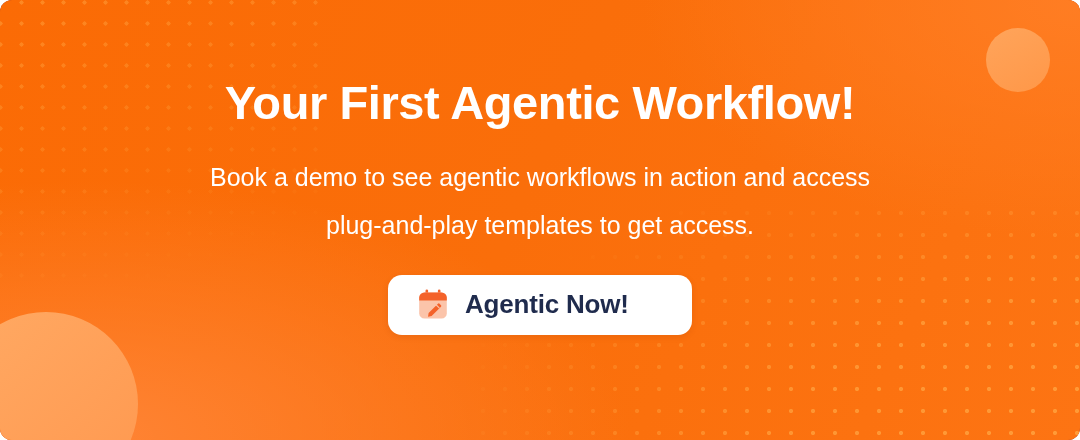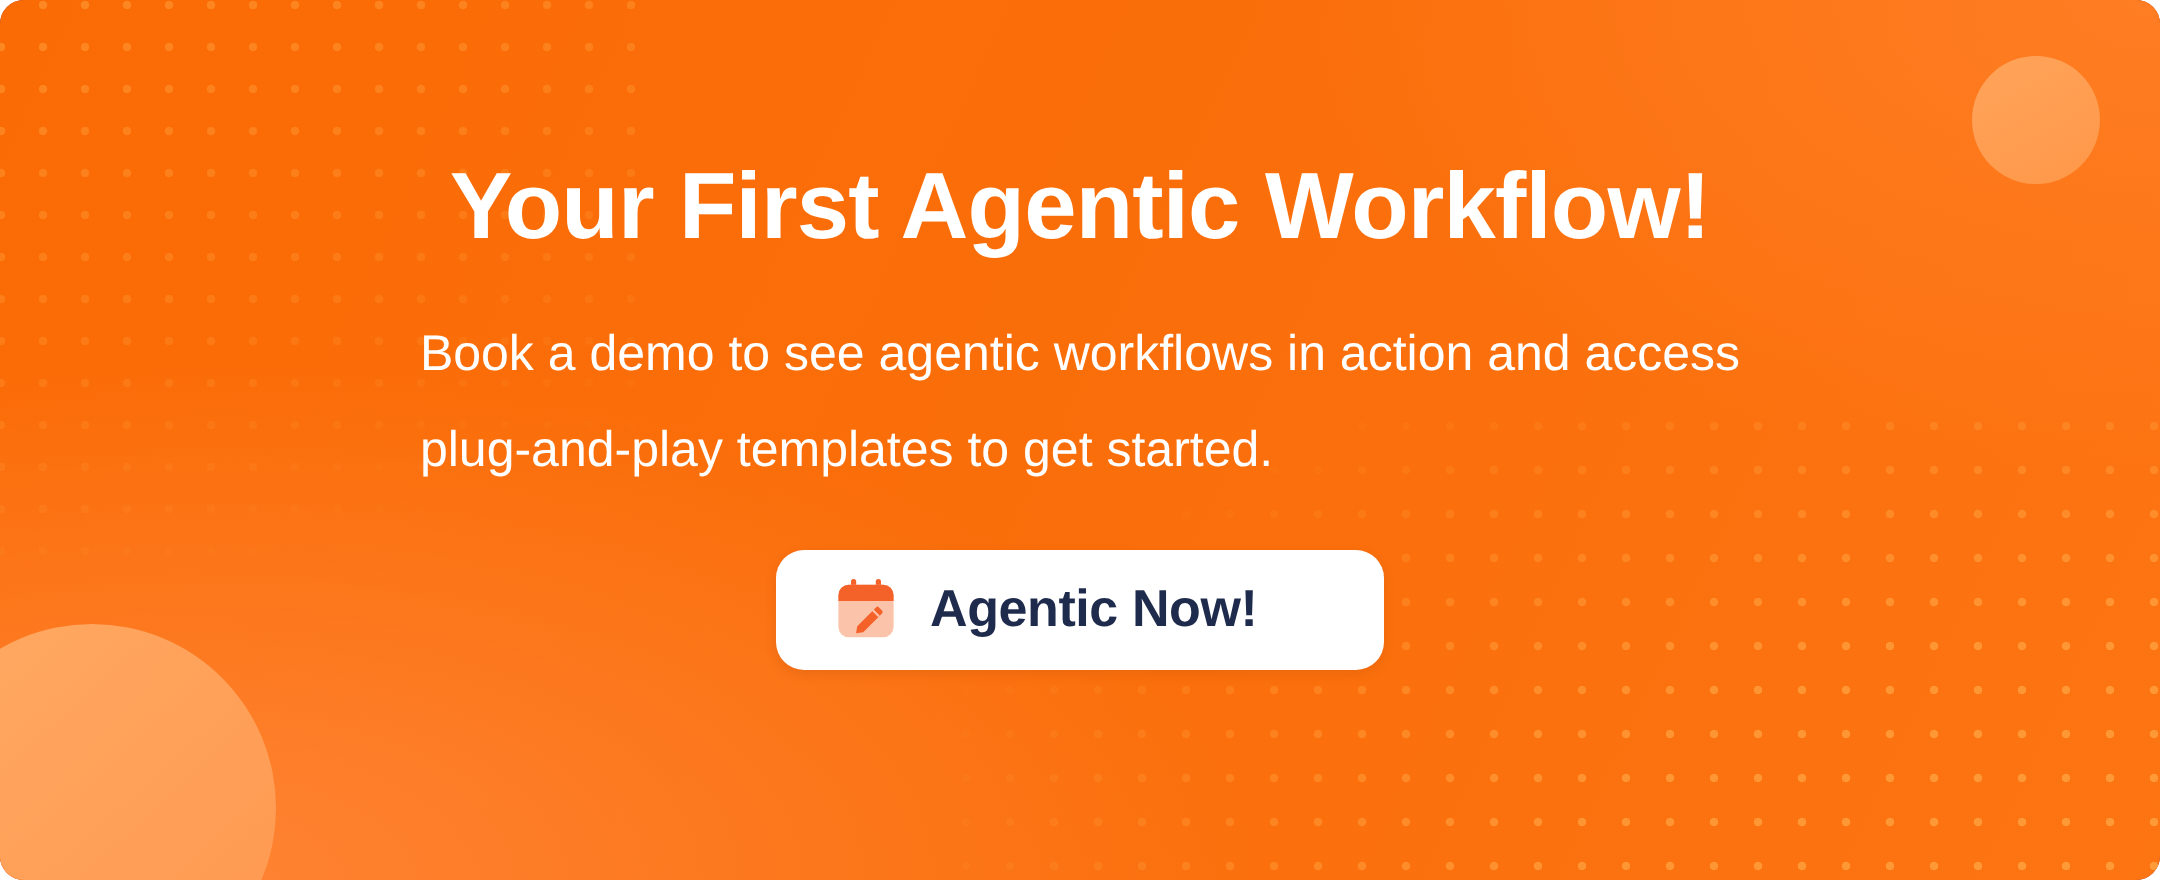--- a/index.html
+++ b/index.html
@@ -98,20 +98,21 @@
     white-space: nowrap;
   }
 
   .subcopy {
     margin: 0;
     padding-top: 24px;
     color: #ffffff;
     font-size: 25px;
     font-weight: 400;
     line-height: 1.92;
+    text-align: center;
     max-width: 900px;
   }
   .subcopy .line {
     display: block;
     white-space: nowrap;
   }
 
   .cta-wrap {
     padding-top: 26px;
   }
@@ -159,21 +160,21 @@
 
   <div class="circle circle-topright"></div>
   <div class="circle circle-bottomleft"></div>
 
   <div class="content">
 
     <h1 class="headline">Your First Agentic Workflow!</h1>
 
     <p class="subcopy">
       <span class="line">Book a demo to see agentic workflows in action and access</span>
-      <span class="line">plug-and-play templates to get started.</span>
+      <span class="line">plug-and-play templates to get access.</span>
     </p>
 
     <div class="cta-wrap">
       <a href="#" class="cta-button">
 
         <svg class="cal-icon" viewBox="0 0 34 34" aria-hidden="true">
 
           <rect x="9.5" y="1.5" width="2.6" height="5.5" rx="1.3" fill="#f4622a"></rect>
           <rect x="21.9" y="1.5" width="2.6" height="5.5" rx="1.3" fill="#f4622a"></rect>
 

